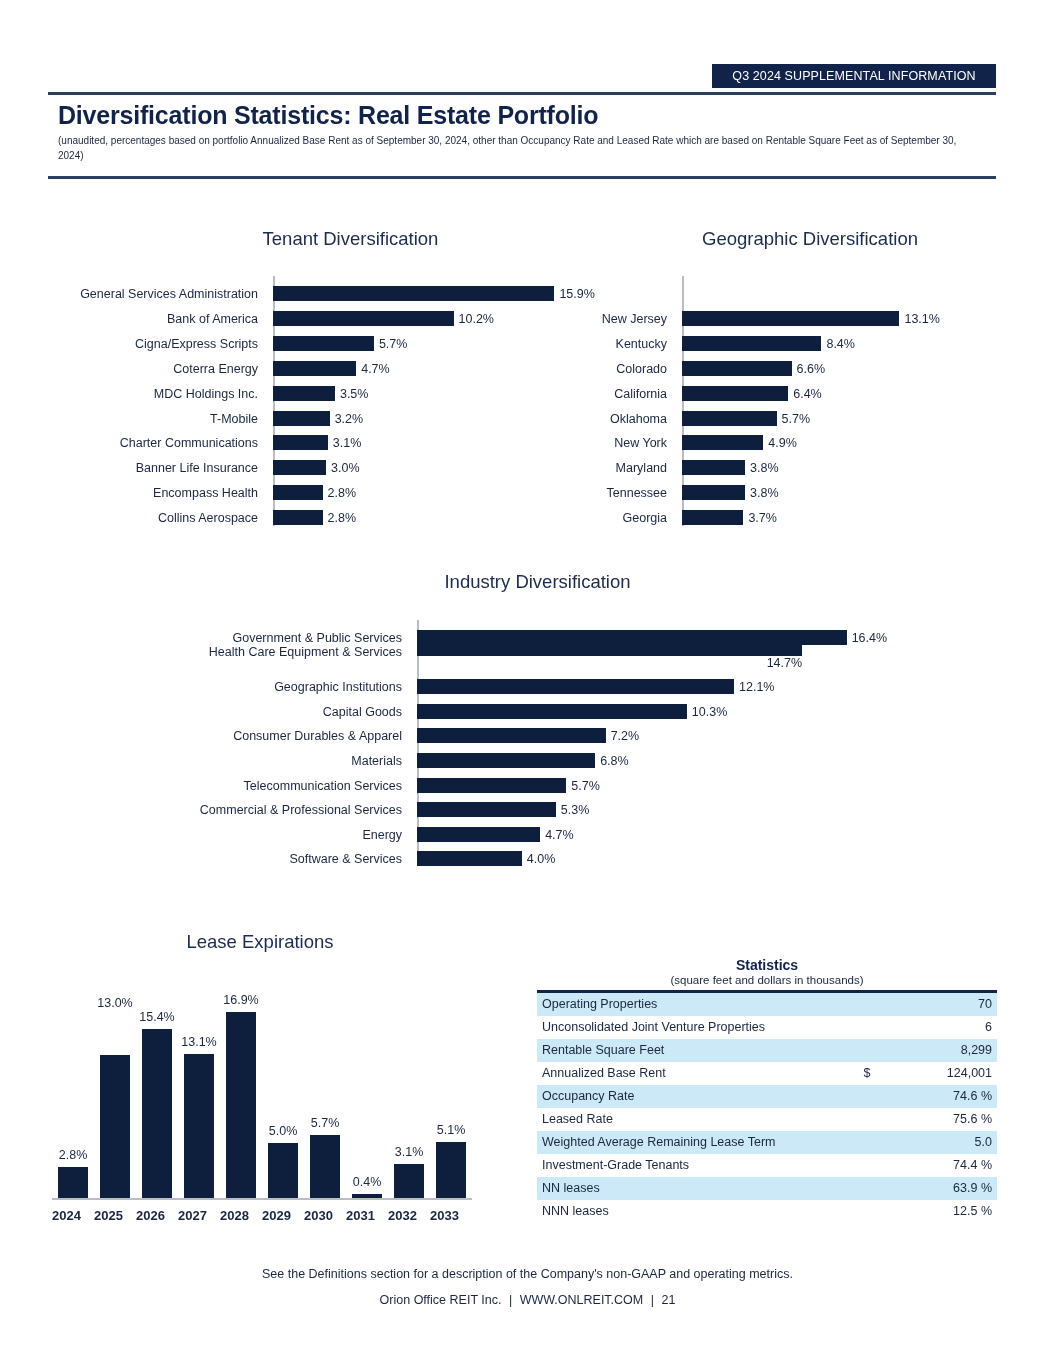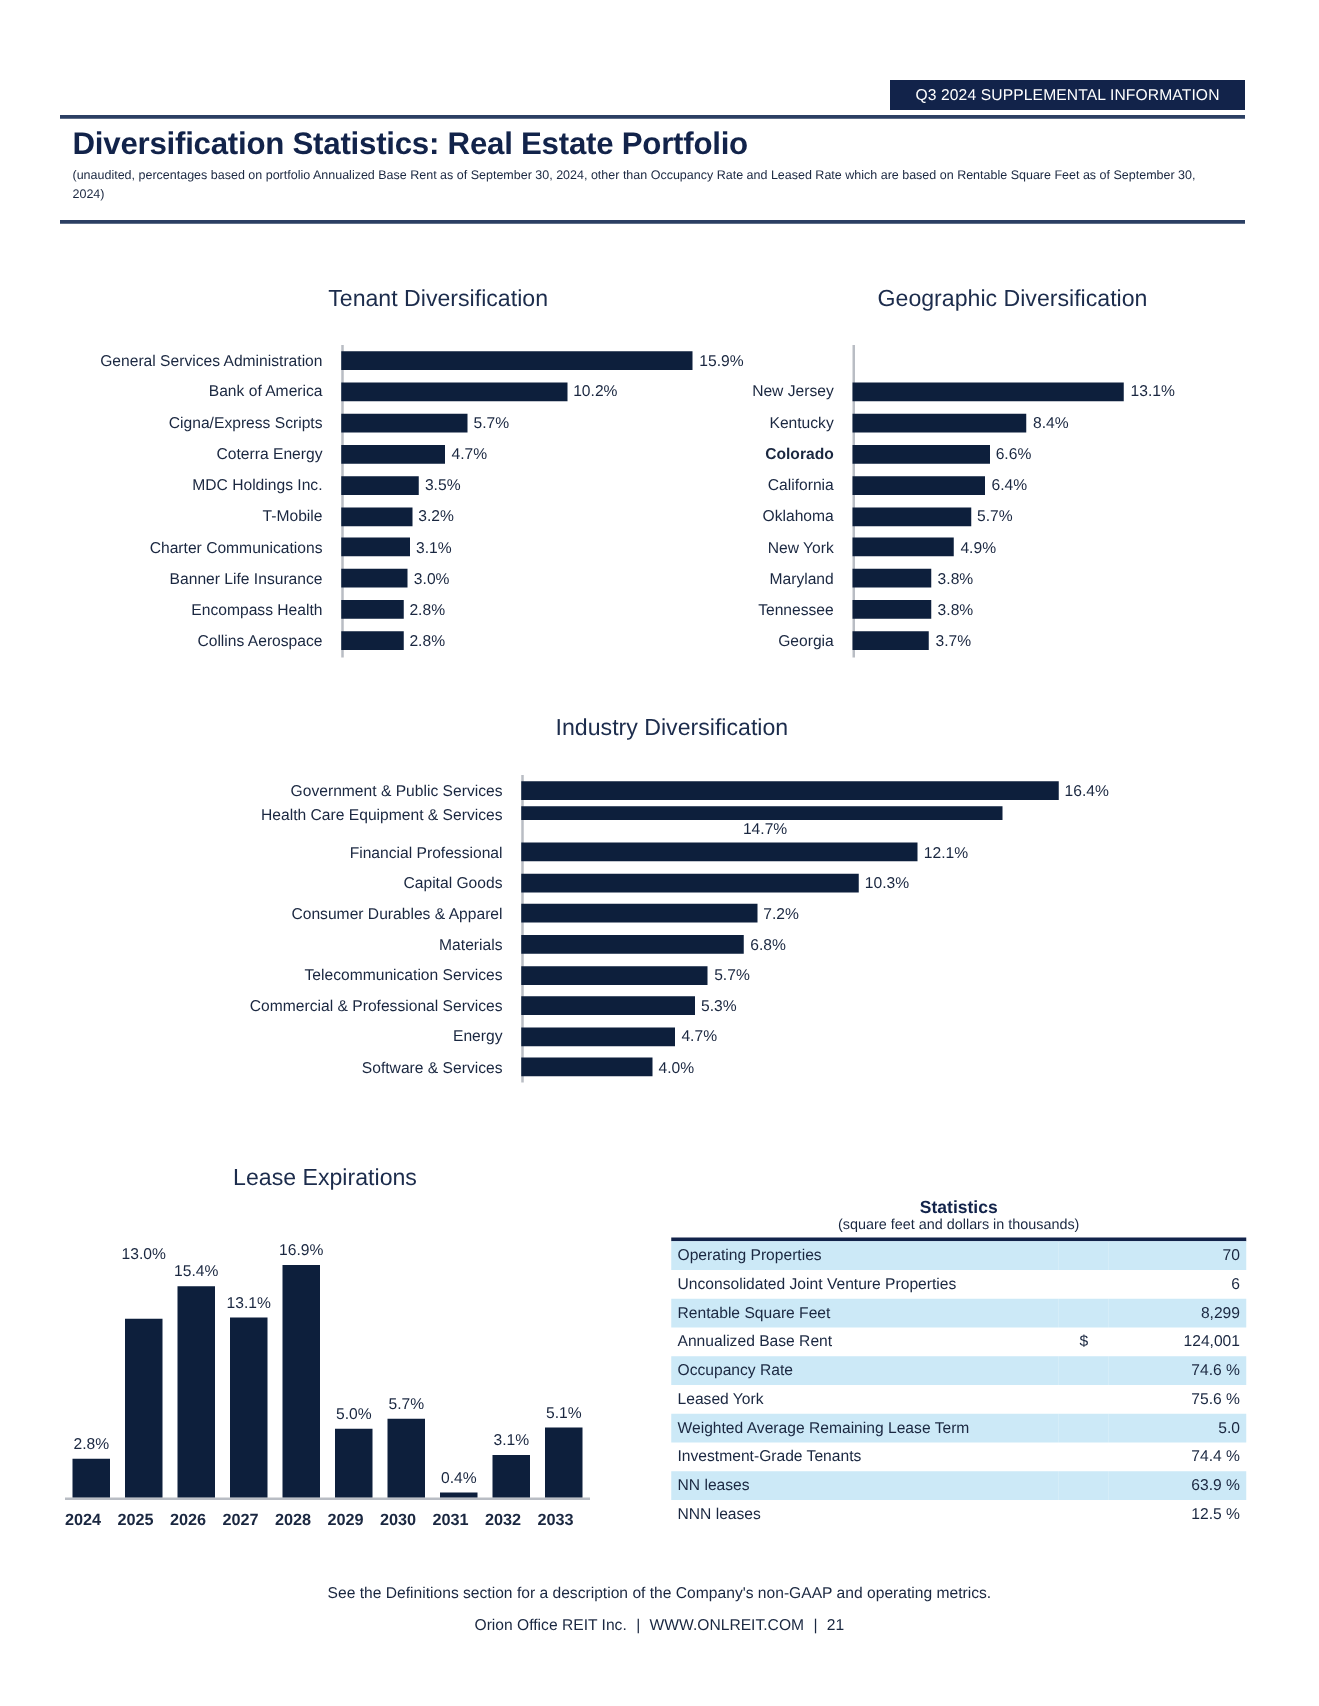--- a/index.html
+++ b/index.html
@@ -68,21 +68,21 @@
   .hbar-axis {
     position: absolute;
     top: 0; left: 0;
     width: 2px;
     background: #b9bdc4;
   }
   .hbar-row {
     position: absolute;
     height: 25px;
     display: flex;
-    align-items: center;
+    align-items: flex-end;
   }
   .hbar-label {
     position: absolute;
     right: 100%;
     margin-right: 15px;
     font-size: 12.5px;
     color: #1a2740;
     white-space: nowrap;
     text-align: right;
   }
@@ -249,21 +249,21 @@
         <div class="hbar-label" style="width: 130px;">New Jersey</div>
         <div class="hbar-fill" style="width: 217.46px;"></div>
         <div class="hbar-val">13.1%</div>
       </div>
       <div class="hbar-row" style="top: 49.8px;">
         <div class="hbar-label" style="width: 130px;">Kentucky</div>
         <div class="hbar-fill" style="width: 139.44px;"></div>
         <div class="hbar-val">8.4%</div>
       </div>
       <div class="hbar-row" style="top: 74.7px;">
-        <div class="hbar-label" style="width: 130px; font-weight: bold;">Colorado</div>
+        <div class="hbar-label" style="width: 130px;">Colorado</div>
         <div class="hbar-fill" style="width: 109.56px;"></div>
         <div class="hbar-val">6.6%</div>
       </div>
       <div class="hbar-row" style="top: 99.6px;">
         <div class="hbar-label" style="width: 130px;">California</div>
         <div class="hbar-fill" style="width: 106.24px;"></div>
         <div class="hbar-val">6.4%</div>
       </div>
       <div class="hbar-row" style="top: 124.5px;">
         <div class="hbar-label" style="width: 130px;">Oklahoma</div>
@@ -299,21 +299,21 @@
         <div class="hbar-label" style="width: 230px;">Government &amp; Public Services</div>
         <div class="hbar-fill" style="width: 429.68px;"></div>
         <div class="hbar-val">16.4%</div>
       </div>
       <div class="hbar-row" style="top: 24.6px; flex-direction: column;">
         <div class="hbar-label" style="width: 230px;">Health Care Equipment &amp; Services</div>
         <div class="hbar-fill" style="width: 385.14px;"></div>
         <div class="hbar-val">14.7%</div>
       </div>
       <div class="hbar-row" style="top: 49.2px;">
-        <div class="hbar-label" style="width: 230px;">Financial Professional</div>
+        <div class="hbar-label" style="width: 230px;">Geographic Institutions</div>
         <div class="hbar-fill" style="width: 317.02px;"></div>
         <div class="hbar-val">12.1%</div>
       </div>
       <div class="hbar-row" style="top: 73.8px;">
         <div class="hbar-label" style="width: 230px;">Capital Goods</div>
         <div class="hbar-fill" style="width: 269.86px;"></div>
         <div class="hbar-val">10.3%</div>
       </div>
       <div class="hbar-row" style="top: 98.4px;">
         <div class="hbar-label" style="width: 230px;">Consumer Durables &amp; Apparel</div>
@@ -429,21 +429,21 @@
             <td>Annualized Base Rent</td>
             <td class="sym">$</td>
             <td class="num">124,001</td>
           </tr>
           <tr class="alt">
             <td>Occupancy Rate</td>
             <td class="sym"></td>
             <td class="num">74.6 %</td>
           </tr>
           <tr>
-            <td>Leased York</td>
+            <td>Leased Rate</td>
             <td class="sym"></td>
             <td class="num">75.6 %</td>
           </tr>
           <tr class="alt">
             <td>Weighted Average Remaining Lease Term</td>
             <td class="sym"></td>
             <td class="num">5.0</td>
           </tr>
           <tr>
             <td>Investment-Grade Tenants</td>

